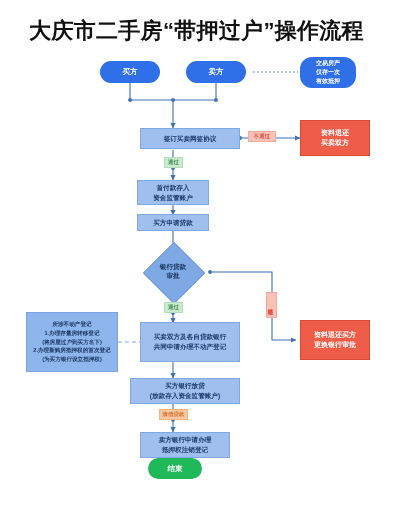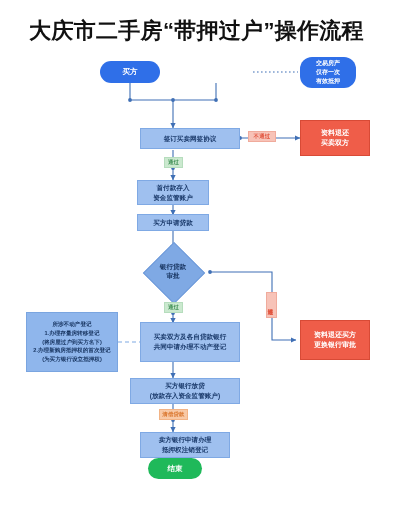--- a/index.html
+++ b/index.html
@@ -233,20 +233,23 @@
       <circle cx="210" cy="272" r="1.9"></circle>
       <circle cx="173" cy="313" r="1.9"></circle>
       <circle cx="173" cy="420" r="1.9"></circle>
     </g>
   </svg>
 
   <div class="node pill" style="left:100px; top:61px; width:60px; height:22px;">
     <span>买方</span>
   </div>
 
+  <div class="node pill" style="left:186px; top:61px; width:60px; height:22px;">
+    <span>卖方</span>
+  </div>
 
   <div class="node pill note" style="left:300px; top:57px; width:56px; height:31px;">
     <span class="multiline">交易房产
 仅存一次
 有效抵押</span>
   </div>
 
   <div class="node proc" style="left:140px; top:128px; width:100px; height:21px;">
     <span>签订买卖网签协议</span>
   </div>

